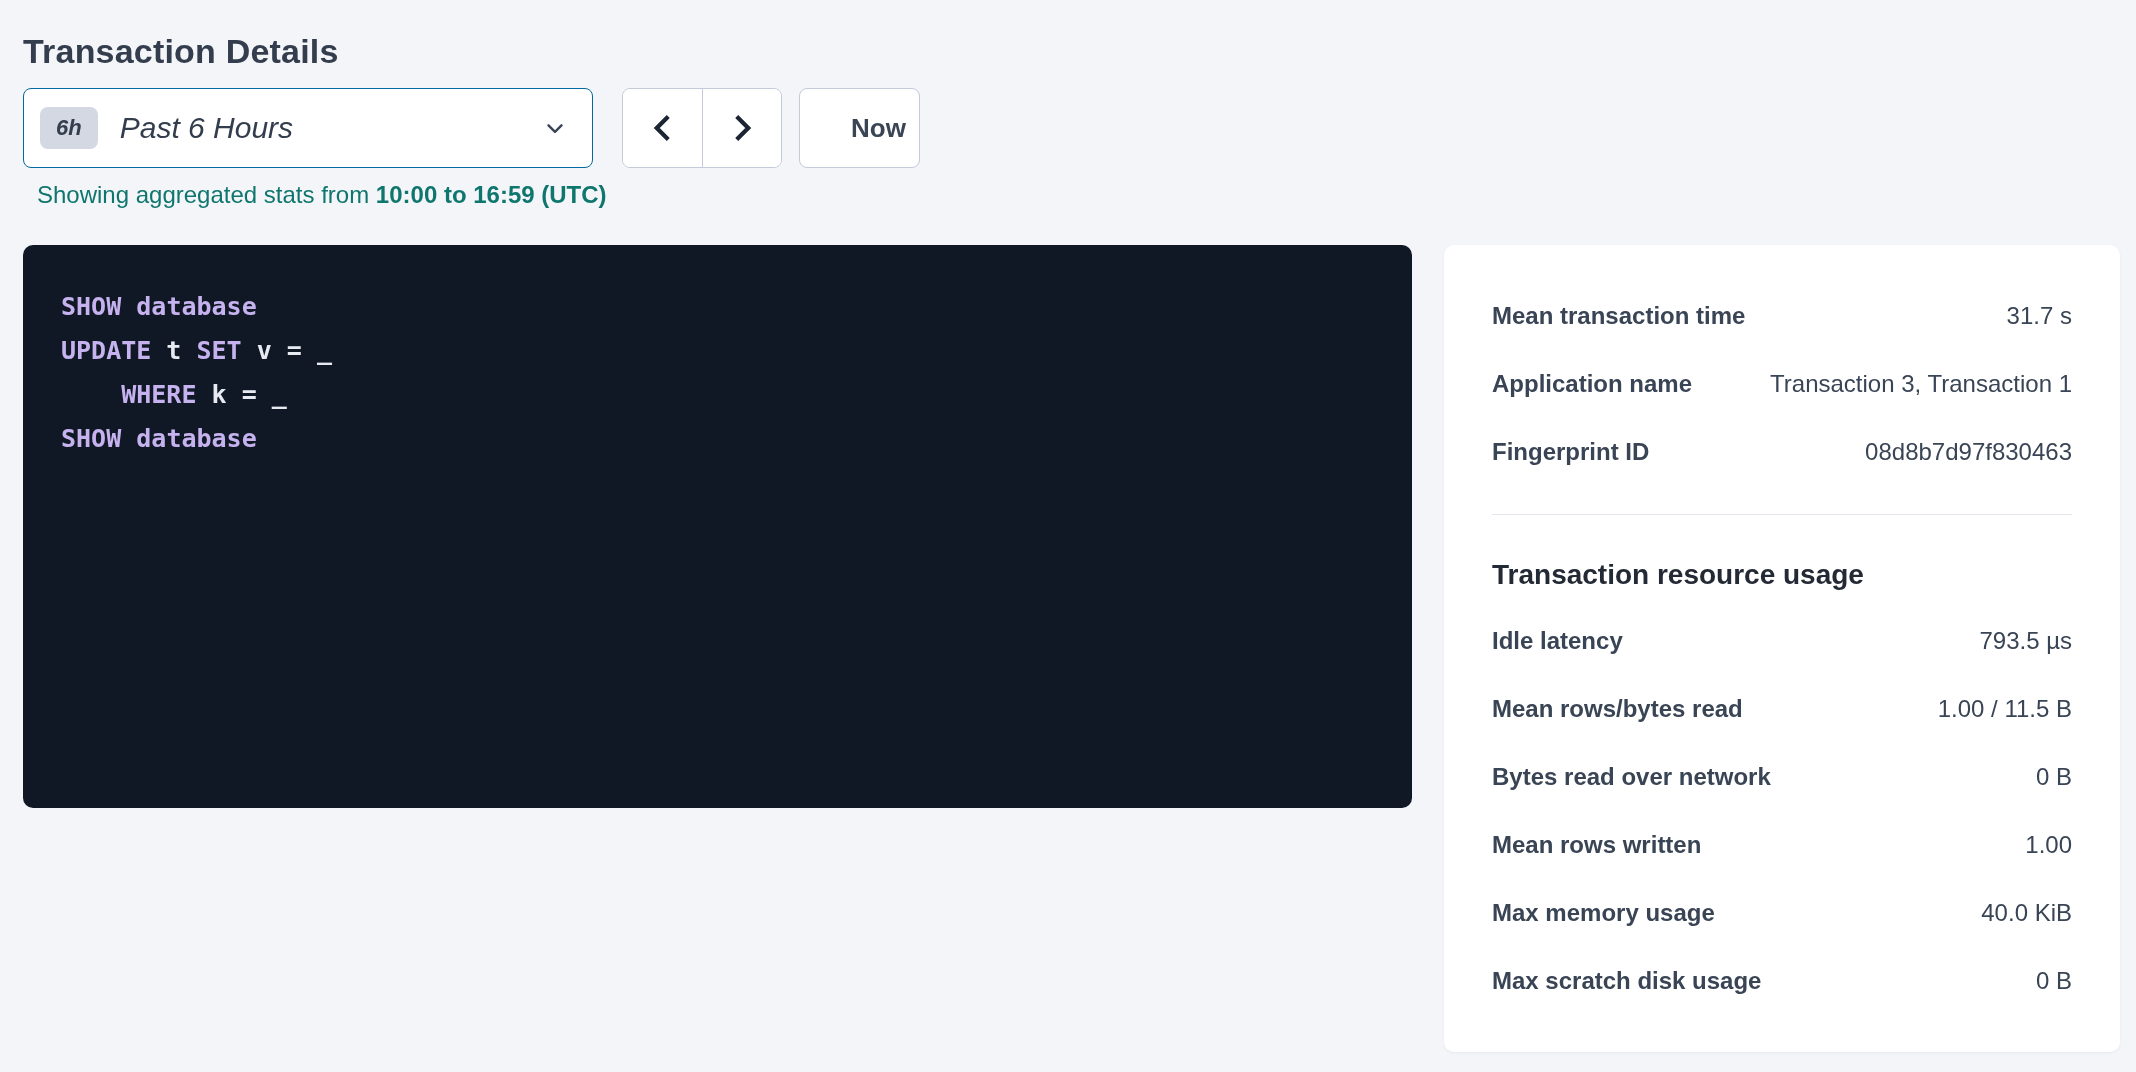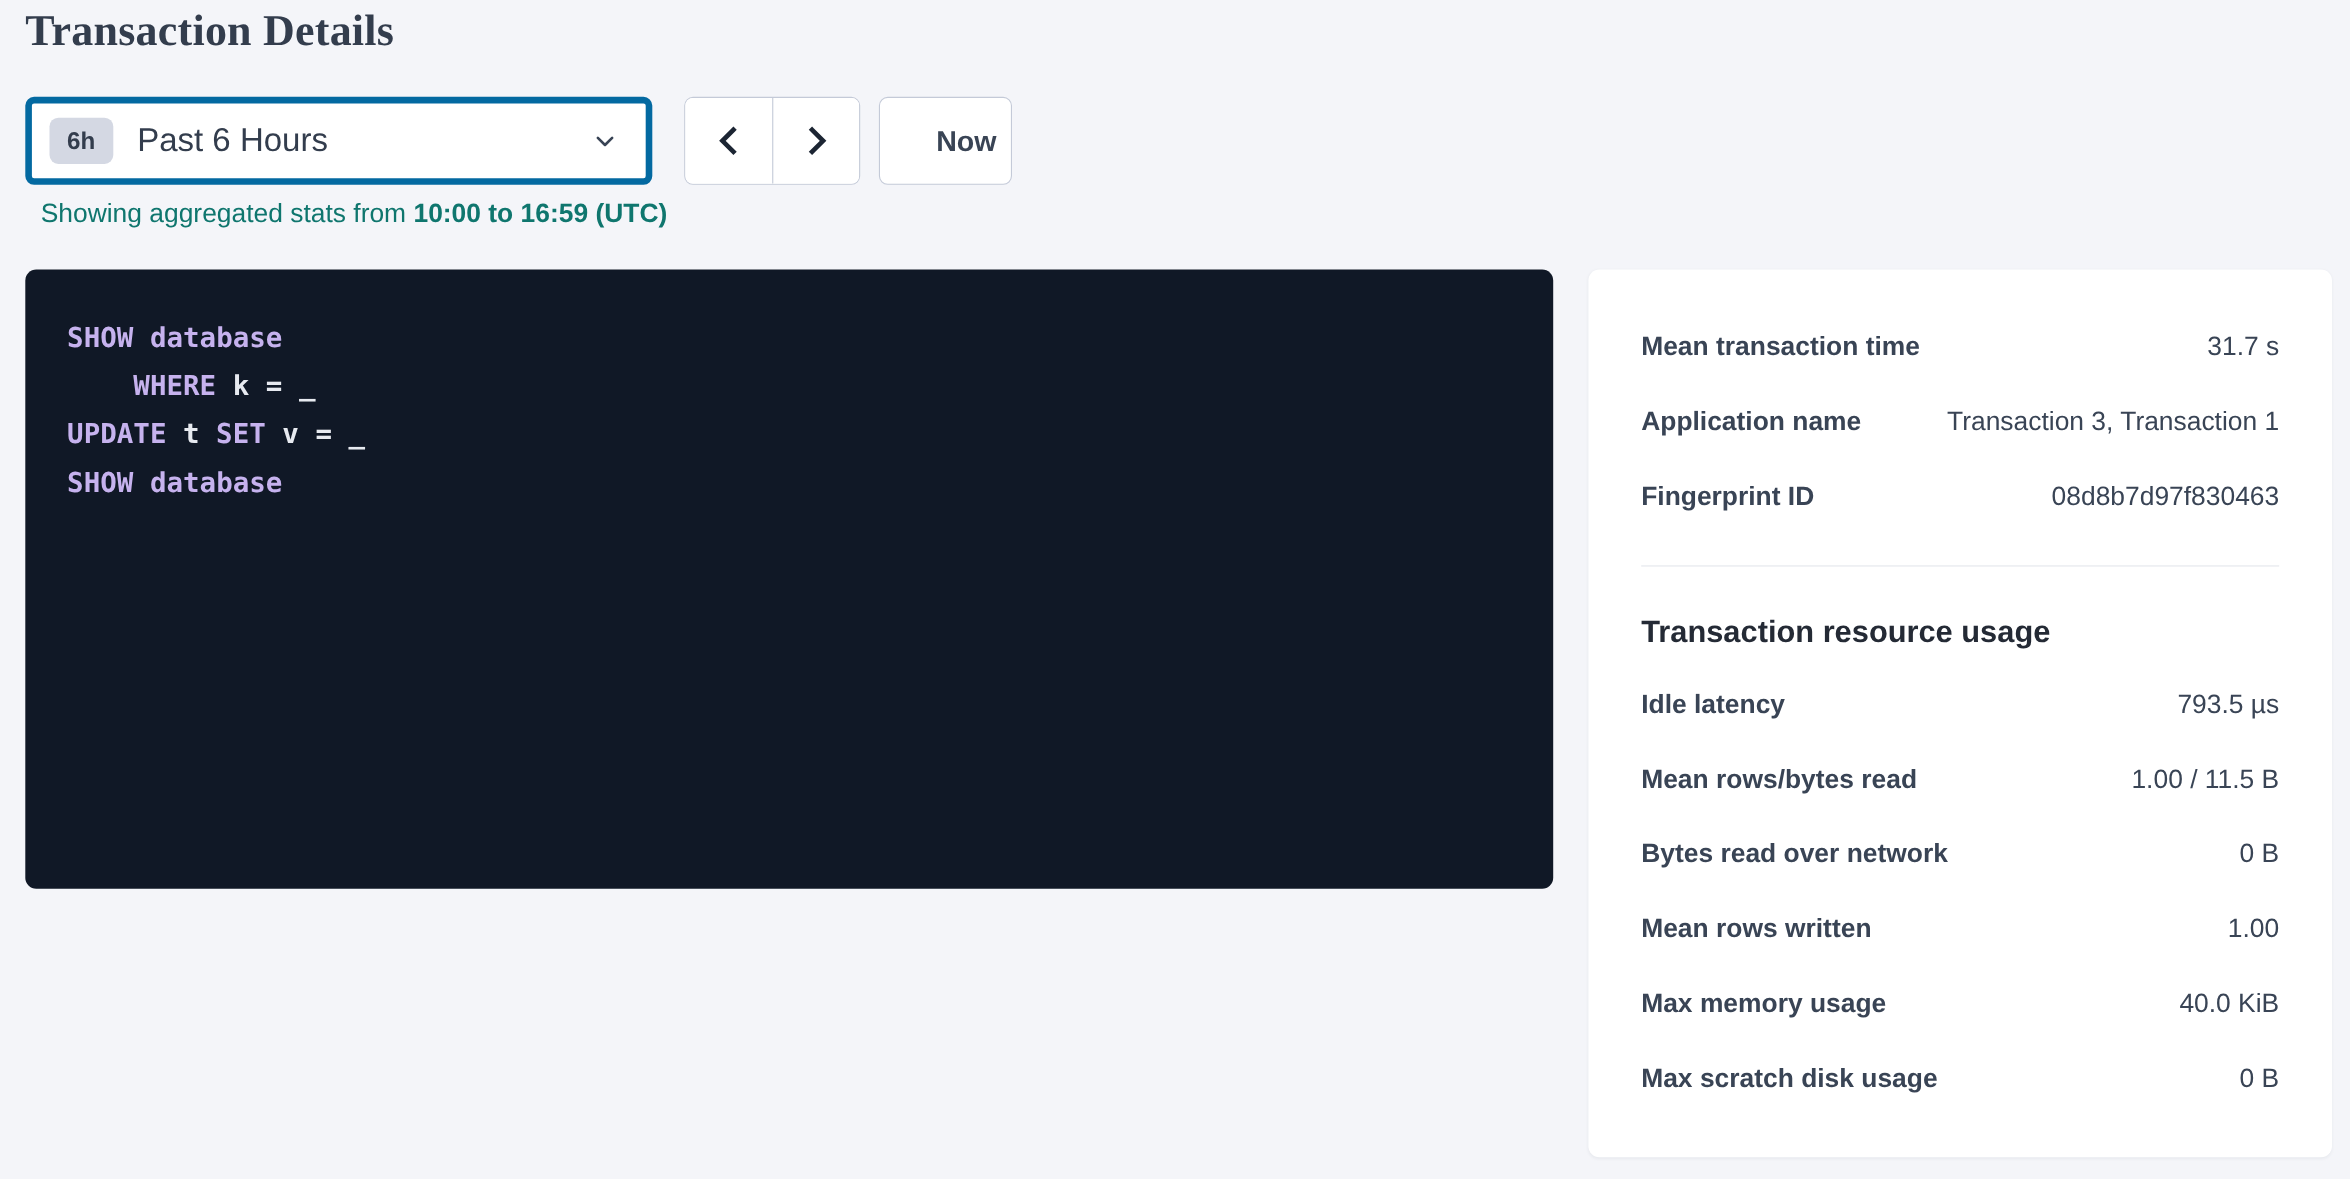--- a/index.html
+++ b/index.html
@@ -7,37 +7,37 @@
     width: 2136px; height: 1072px;
     background: #f4f5f9;
     font-family: "Liberation Sans", sans-serif;
     color: #394455;
     overflow: hidden;
   }
   .page { position: relative; width: 2136px; height: 1072px; }
 
   
   .page-title {
-    position: absolute; left: 23px; top: 4px;
-    font-size: 40px; font-weight: 700; color: #333d4d;
-    margin: 0; letter-spacing: 0.2px; font-family: Liberation Serif, serif;
+    position: absolute; left: 23px; top: 32px;
+    font-size: 34px; font-weight: 700; color: #333d4d;
+    margin: 0; letter-spacing: 0.2px;
   }
 
   
   .controls {
     position: absolute; left: 23px; top: 88px;
     display: flex; align-items: stretch; height: 80px;
   }
   .range-select {
     width: 570px; height: 80px;
     background: #ffffff;
-    border: 6px solid #0369a1; border-radius: 8px;
+    border: 1px solid #0369a1; border-radius: 8px;
     display: flex; align-items: center;
     padding: 0 24px 0 16px; box-sizing: border-box;
-    cursor: pointer; font-family: inherit;
+    cursor: pointer; font-family: inherit; font-style: italic;
   }
   .range-badge {
     background: #d4d8e3; color: #333d4d;
     font-size: 22px; font-weight: 700;
     border-radius: 8px; padding: 10px 16px;
     line-height: 1;
   }
   .range-label {
     margin-left: 22px; font-size: 30px; color: #333d4d;
     flex: 1; text-align: left;
@@ -144,22 +144,22 @@
       </button>
     </div>
 
     <button class="now-btn">Now</button>
   </div>
 
   <p class="subtitle"><span>Showing aggregated stats from </span><strong>10:00 to 16:59 (UTC)</strong></p>
 
   <div class="sql-box">
       <div class="sql-line"><span class="kw">SHOW</span><span class="plain"> </span><span class="kw">database</span></div>
+      <div class="sql-line"><span class="kw">UPDATE</span><span class="plain"> t </span><span class="kw">SET</span><span class="plain"> v = _</span></div>
       <div class="sql-line"><span class="plain">    </span><span class="kw">WHERE</span><span class="plain"> k = _</span></div>
-      <div class="sql-line"><span class="kw">UPDATE</span><span class="plain"> t </span><span class="kw">SET</span><span class="plain"> v = _</span></div>
       <div class="sql-line"><span class="kw">SHOW</span><span class="plain"> </span><span class="kw">database</span></div>
     </div>
 
   <aside class="stats-panel">
     <div id="summary-rows">
         <div class="stat-row">
           <span class="stat-label">Mean transaction time</span>
           <span class="stat-value">31.7 s</span>
         </div>
         <div class="stat-row">

